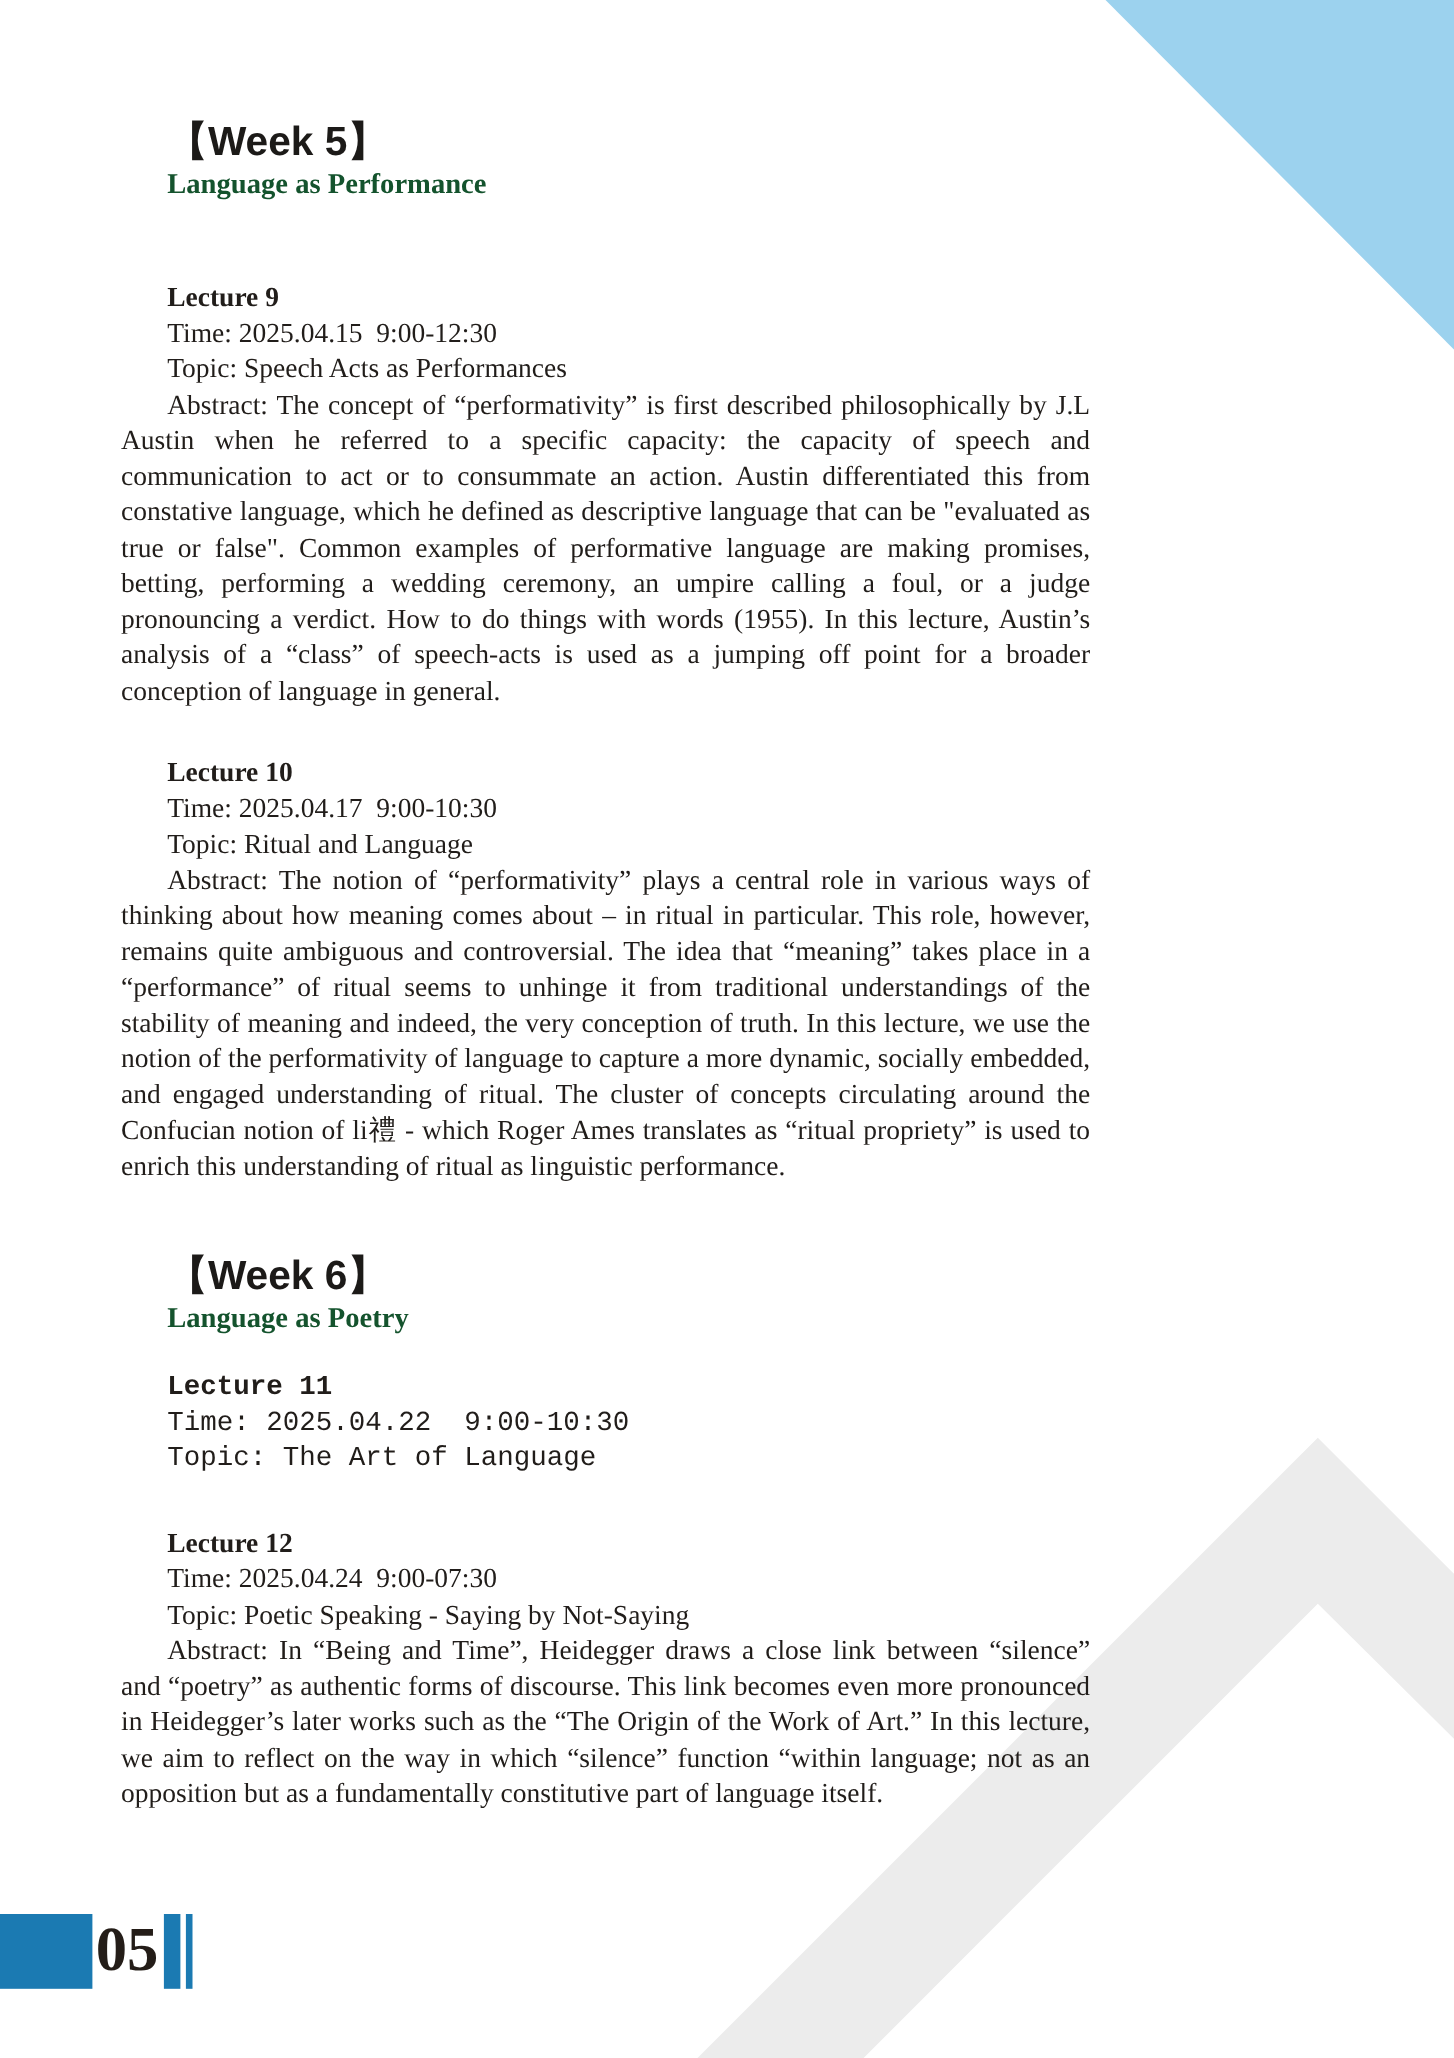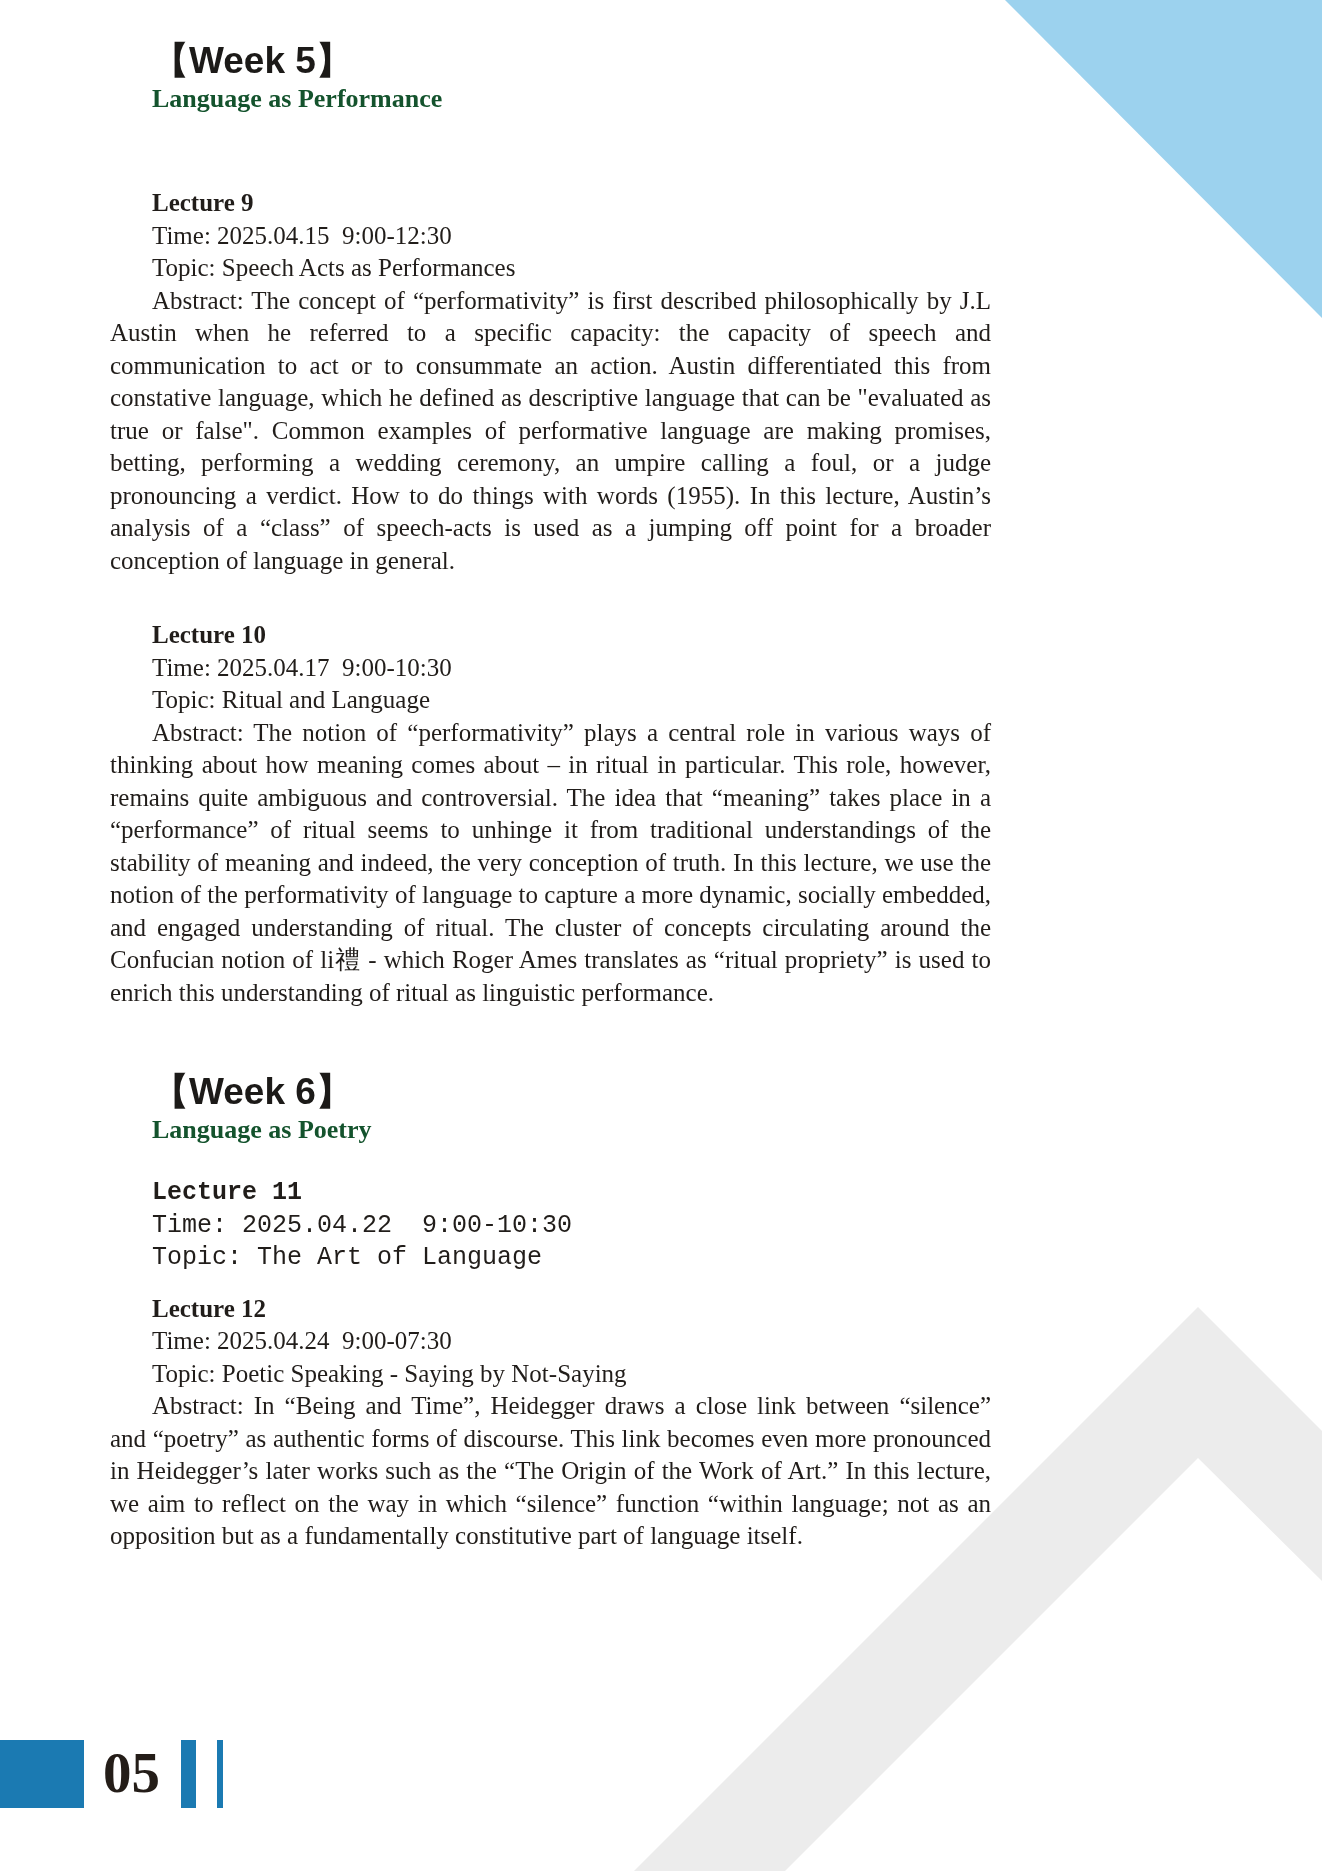--- a/index.html
+++ b/index.html
@@ -29,54 +29,53 @@
   }
   .week-heading {
     font-family: "Liberation Sans", sans-serif;
     font-weight: 700;
     font-size: 37px;
     line-height: 42px;
     letter-spacing: 0px;
     padding-left: 42px;
     color: #1c1a18;
   }
-  .week-heading.first { margin-top: 40px; }
+  .week-heading.first { margin-top: 108px; }
   .week-heading.second { margin-top: 62px; }
   .week-subtitle {
     font-weight: bold;
     font-size: 26px;
     line-height: 34px;
     padding-left: 42px;
     color: #14532d;
   }
   .lecture.m-l9  { margin-top: 71px; }
   .lecture.m-l10 { margin-top: 42px; }
   .lecture.m-l11 { margin-top: 30px; font-family: Liberation Mono, monospace; }
-  .lecture.m-l12 { margin-top: 18px; }
+  .lecture.m-l12 { margin-top: 45px; }
   .lec-title {
     font-weight: bold;
     padding-left: 42px;
   }
   .lec-time, .lec-topic {
     padding-left: 42px;
     white-space: pre-wrap;
   }
   .lec-abstract {
     text-align: justify;
     text-indent: 42px;
   }
   .footer {
     position: absolute;
     left: 0;
     top: 1740px;
     height: 68px;
     z-index: 1;
     display: flex;
     align-items: stretch;
-    gap: 16px;
   }
   .footer-block {
     width: 84px;
     height: 68px;
   }
   .footer-number {
     font-family: "Liberation Serif", serif;
     font-weight: bold;
     font-size: 57px;
     line-height: 66px;

